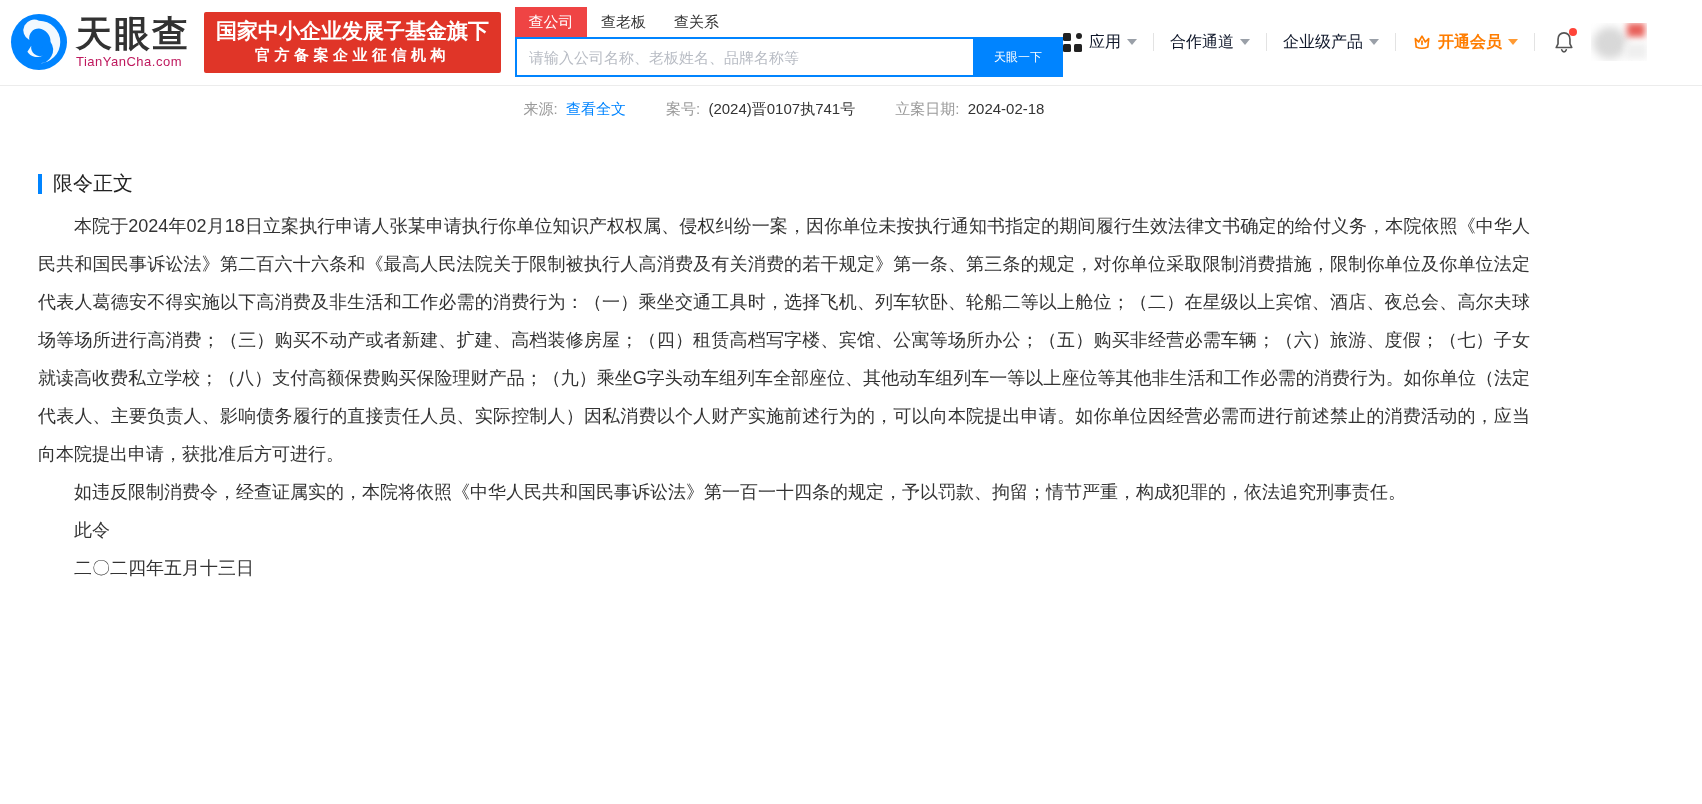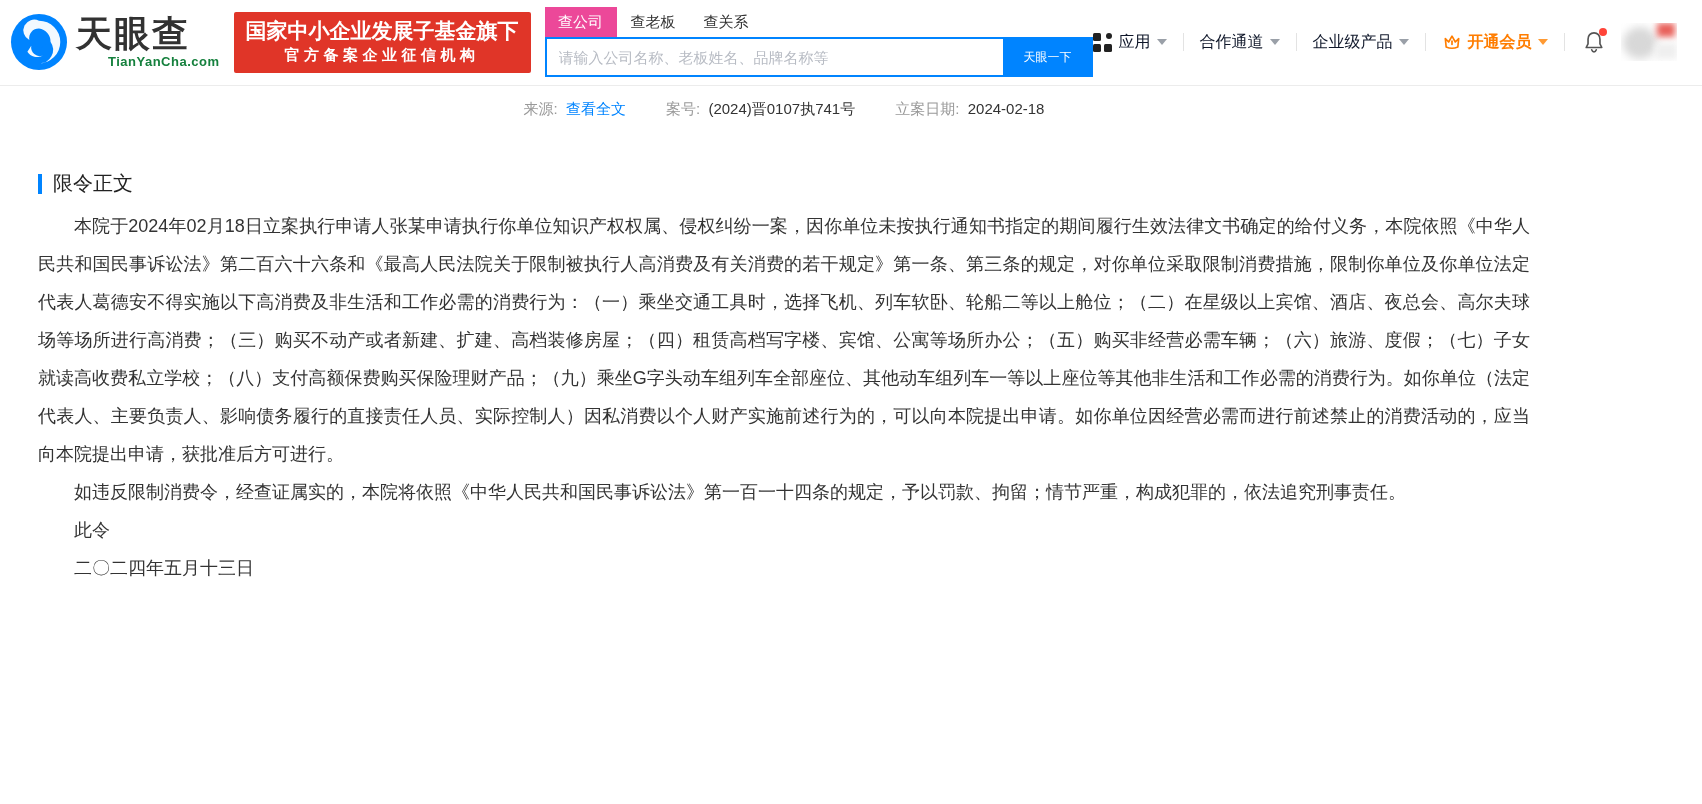--- a/index.html
+++ b/index.html
@@ -14,38 +14,38 @@
   .header {
     height: 86px; width: 100%;
     display: flex; align-items: center;
     padding: 0 157px 1px 10px;
     border-bottom: 1px solid #ececec;
     background: #fff;
   }
   .logo { display: flex; align-items: center; cursor: pointer; flex: 0 0 auto; }
   .logo-mark { width: 58px; height: 58px; margin-right: 8px; }
   .logo-text-zh { font-size: 36px; font-weight: bold; color: #323232; line-height: 36px; letter-spacing: 2px; }
-  .logo-text-en { font-size: 13px; font-weight: bold; color: #15803d; letter-spacing: 0.5px; margin-top: 2px; margin-left: 32px; }
+  .logo-text-en { font-size: 13px; font-weight: normal; color: #be185d; letter-spacing: 0.5px; margin-top: 2px; }
 
   .brand-badge {
     margin-left: 14px; flex: 0 0 auto;
     background: #e03528; color: #fff;
     padding: 7px 12px; border-radius: 2px;
     text-align: center;
   }
   .brand-badge .l1 { font-size: 21px; font-weight: bold; line-height: 24px; }
   .brand-badge .l2 { font-size: 15px; font-weight: bold; line-height: 23px; letter-spacing: 4.5px; }
 
   .search-block { margin-left: 14px; align-self: flex-start; margin-top: 7px; flex: 0 0 auto; width: 548px; }
   .search-tabs { display: flex; align-items: flex-end; height: 30px; }
   .search-tab {
     font-size: 15px; color: #333; padding: 0 14px; height: 30px; line-height: 30px;
     cursor: pointer;
   }
-  .search-tab.active { background: #ec4899; color: #fff; width: 72px; text-align: center; padding: 0; }
+  .search-tab.active { background: #ef4444; color: #fff; width: 72px; text-align: center; padding: 0; }
   .search-bar { display: flex; height: 40px; }
   .search-input {
     flex: 1 1 auto; height: 40px; border: 2px solid #0084ff; border-right: none;
     padding: 0 12px; font-size: 15px; color: #4c1d95; outline: none;
     font-family: "Liberation Sans", "DejaVu Sans", sans-serif;
   }
   .search-input::placeholder { color: #b8bcc4; }
   .search-btn {
     flex: 0 0 90px; background: #0084ff; color: #ffffff; border: none;
     font-size: 12px; cursor: pointer; height: 40px;

